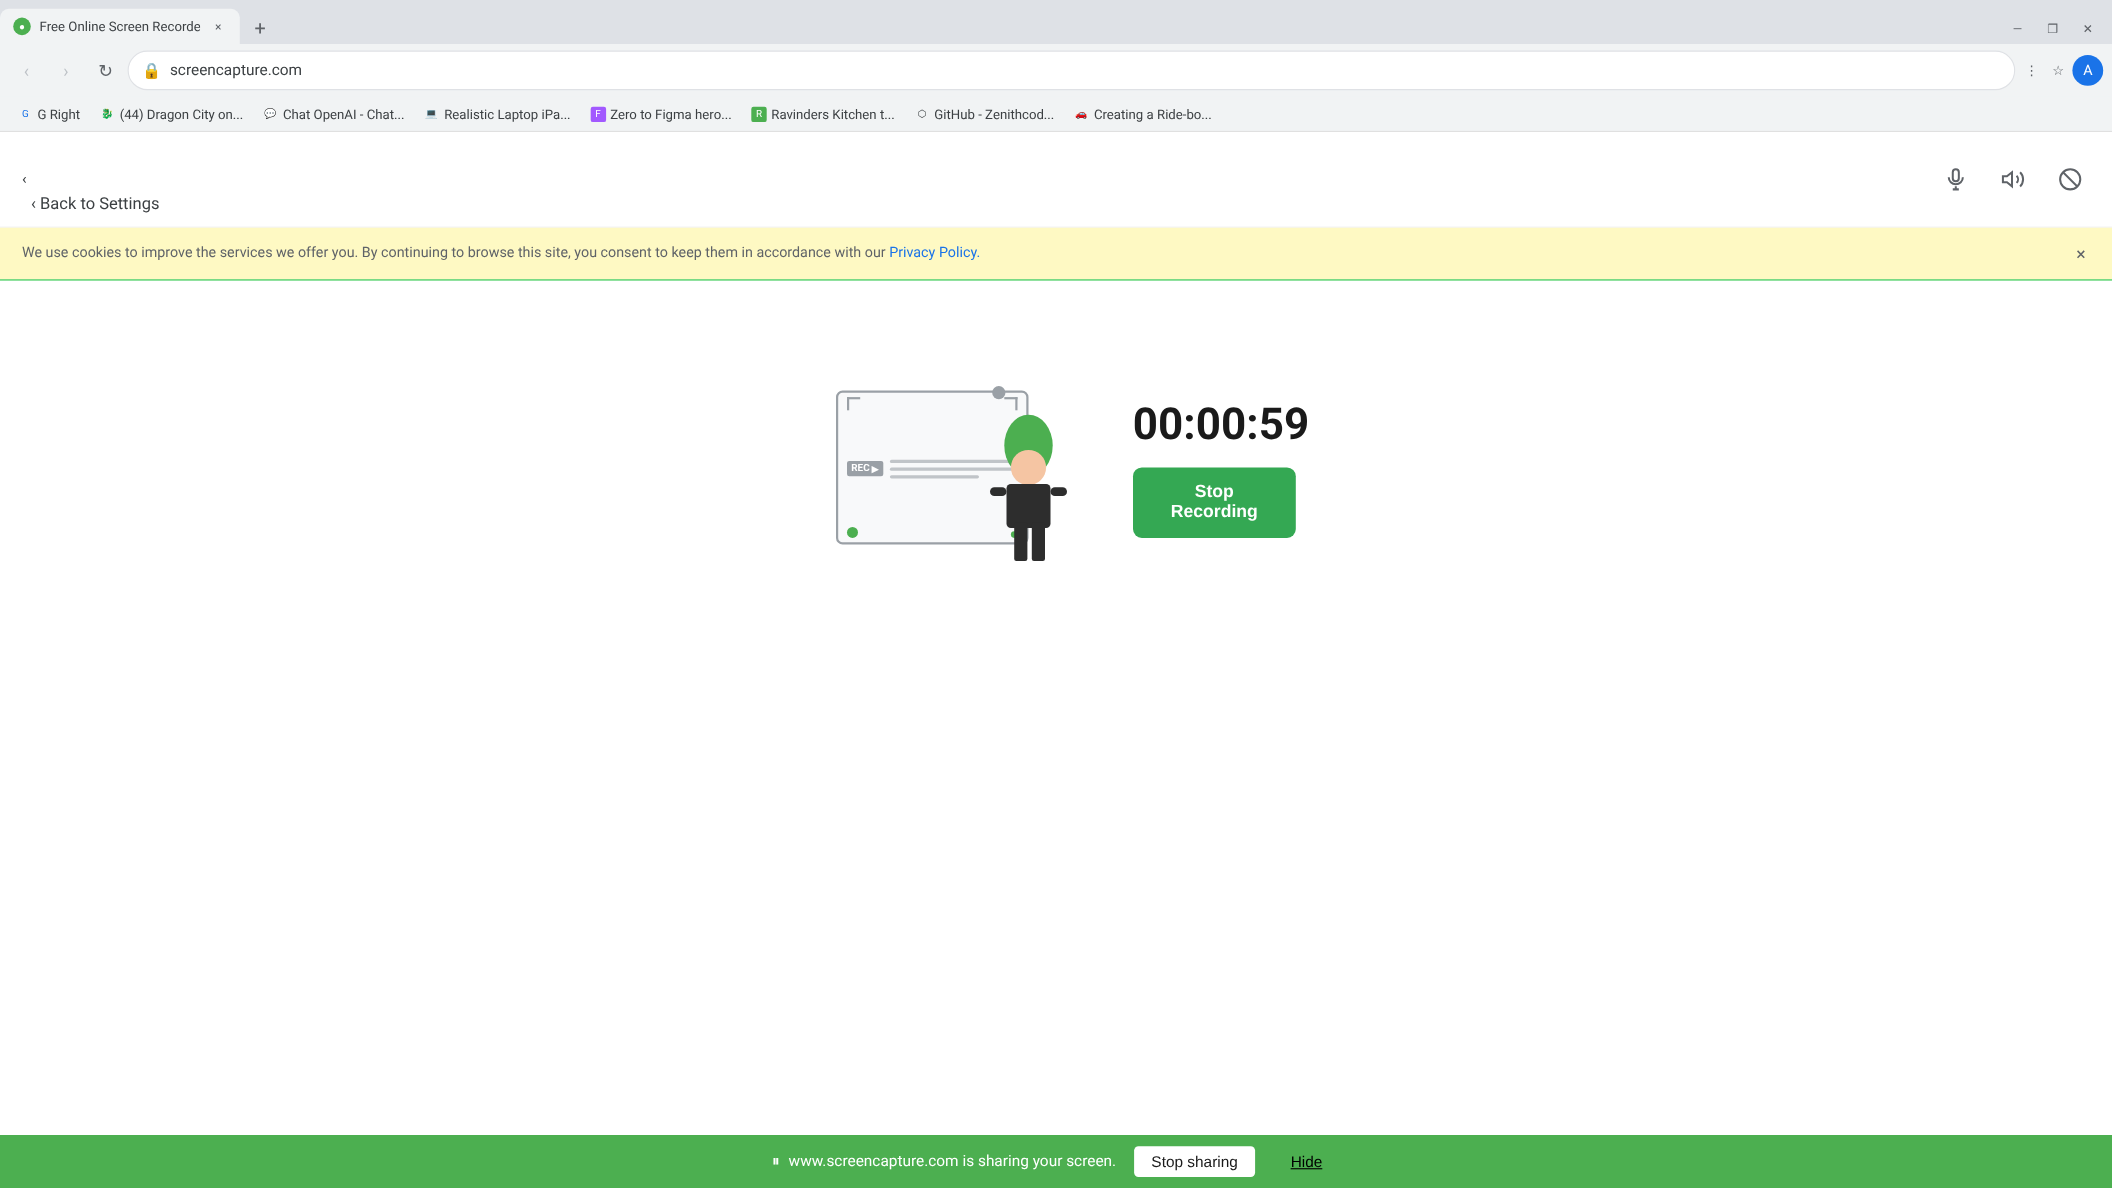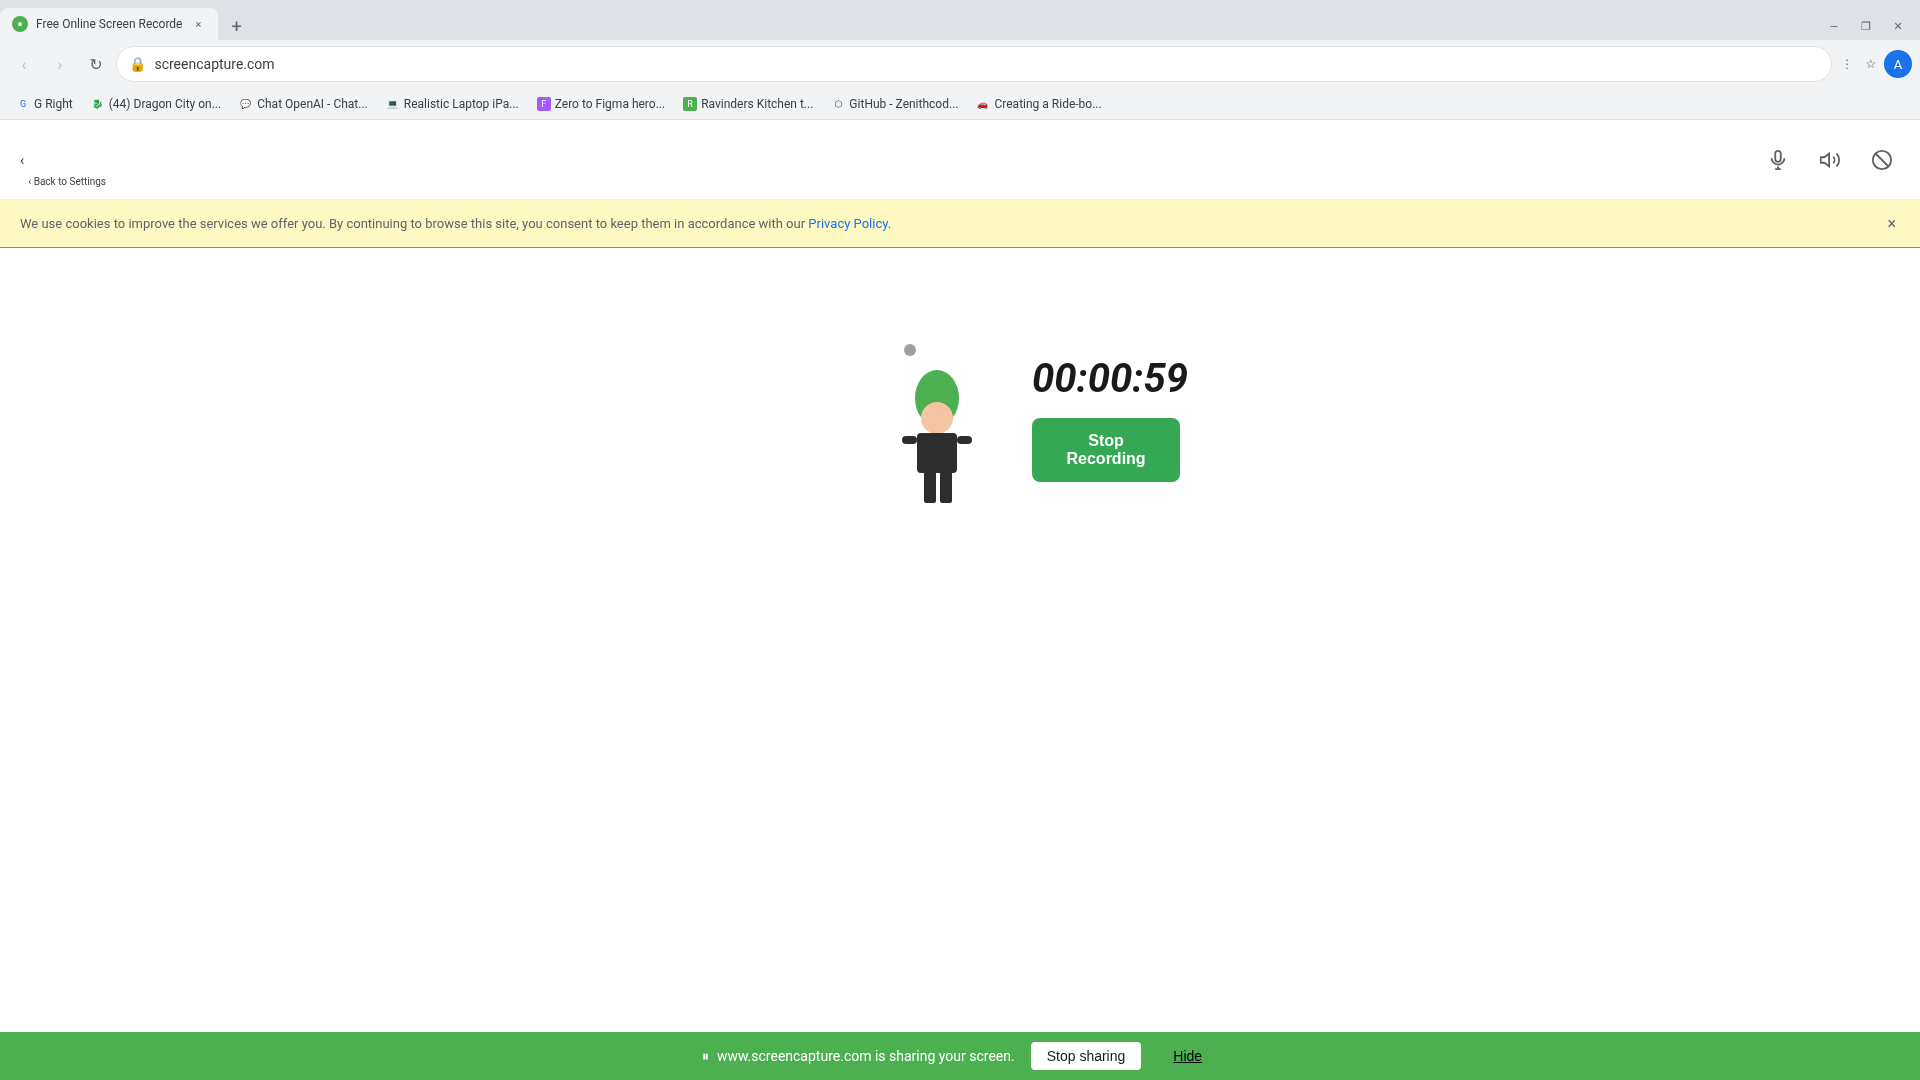--- a/index.html
+++ b/index.html
@@ -63,21 +63,21 @@
     .illust-line-short { width: 70%; }
     .illust-monitor-bottom { display: flex; justify-content: space-between; align-items: flex-end; padding: 4px 8px 4px; }
     .illust-dot-left { width: 10px; height: 10px; background: #4caf50; border-radius: 50%; }
     .illust-dot-right { width: 6px; height: 6px; background: #4caf50; border-radius: 50%; }
 
     .illust-circle { width: 12px; height: 12px; background: #9aa0a6; border-radius: 50%; position: absolute; top: 16px; right: 56px; }
 
     
     .recording-info { display: flex; flex-direction: column; gap: 16px; }
     .recording-title { font-size: 32px; font-weight: 700; color: #1a1a1a; line-height: 1.2; }
-    .recording-timer { font-size: 40px; font-weight: 700; color: #1a1a1a; font-style: italic; }
+    .recording-timer { font-size: 40px; font-weight: 700; color: #1a1a1a; }
     .stop-recording-btn { background: #34a853; color: white; border: none; border-radius: 8px; padding: 14px 28px; font-size: 16px; font-weight: 600; cursor: pointer; width: 148px; }
 
     
     .screen-share-bar { position: fixed; bottom: 0; left: 0; right: 0; background: #4caf50; padding: 12px 20px; display: flex; align-items: center; justify-content: center; gap: 16px; height: 48px; }
     .screen-share-text { color: white; font-size: 14px; display: flex; align-items: center; gap: 8px; }
     .stop-sharing-btn { background: white; color: #1a1a1a; border: none; border-radius: 4px; padding: 6px 16px; font-size: 14px; font-weight: 500; cursor: pointer; }
     .hide-btn { background: transparent; color: #000000; border: none; padding: 6px 16px; font-size: 14px; cursor: pointer; text-decoration: underline; }
 
     
     .ext-icons { display: flex; align-items: center; gap: 2px; }
@@ -154,21 +154,21 @@
       <span>Creating a Ride-bo...</span>
     </div>
   </div>
 </div>
 
 <div class="page-content">
 
   <div class="top-bar">
     <div class="back-link">
       <span>‹</span>
-      <span style="font-size:10px;color:#3c4043;margin-top:44px;">‹ Back to Settings</span>
+      <span style="font-size:15px;color:#3c4043;margin-top:44px;">‹ Back to Settings</span>
     </div>
     <div class="top-icons">
       <div class="top-icon-btn">
         <svg width="22" height="22" viewBox="0 0 24 24" fill="none" stroke="#5f6368" stroke-width="2">
           <rect x="9" y="2" width="6" height="12" rx="3"></rect>
           <path d="M5 10a7 7 0 0 0 14 0M12 19v3M9 22h6"></path>
         </svg>
       </div>
       <div class="top-icon-btn">
         <svg width="22" height="22" viewBox="0 0 24 24" fill="none" stroke="#5f6368" stroke-width="2">
@@ -191,20 +191,41 @@
       <a href="#">Privacy Policy.</a>
     </span>
     <span class="cookie-close">×</span>
   </div>
 
   <div class="main-content">
     <div class="recording-container">
 
       <div class="illustration">
 
+        <div class="illust-monitor">
+          <div class="illust-monitor-top">
+            <div class="illust-corner-tl"></div>
+            <div class="illust-corner-tr"></div>
+          </div>
+          <div class="illust-monitor-body">
+            <div class="rec-badge">
+              <span>REC</span>
+              <span class="rec-play">▶</span>
+            </div>
+            <div class="illust-lines">
+              <div class="illust-line illust-line-long"></div>
+              <div class="illust-line illust-line-long"></div>
+              <div class="illust-line illust-line-short"></div>
+            </div>
+          </div>
+          <div class="illust-monitor-bottom">
+            <div class="illust-dot-left"></div>
+            <div class="illust-dot-right"></div>
+          </div>
+        </div>
 
         <div class="illust-circle"></div>
 
         <svg width="100" height="140" viewBox="0 0 100 140" style="position:absolute;right:0;bottom:0;">
 
           <ellipse cx="65" cy="30" rx="22" ry="28" fill="#4caf50"></ellipse>
 
           <circle cx="65" cy="50" r="16" fill="#f5c5a3"></circle>
 
           <rect x="45" y="65" width="40" height="40" rx="4" fill="#2d2d2d"></rect>

